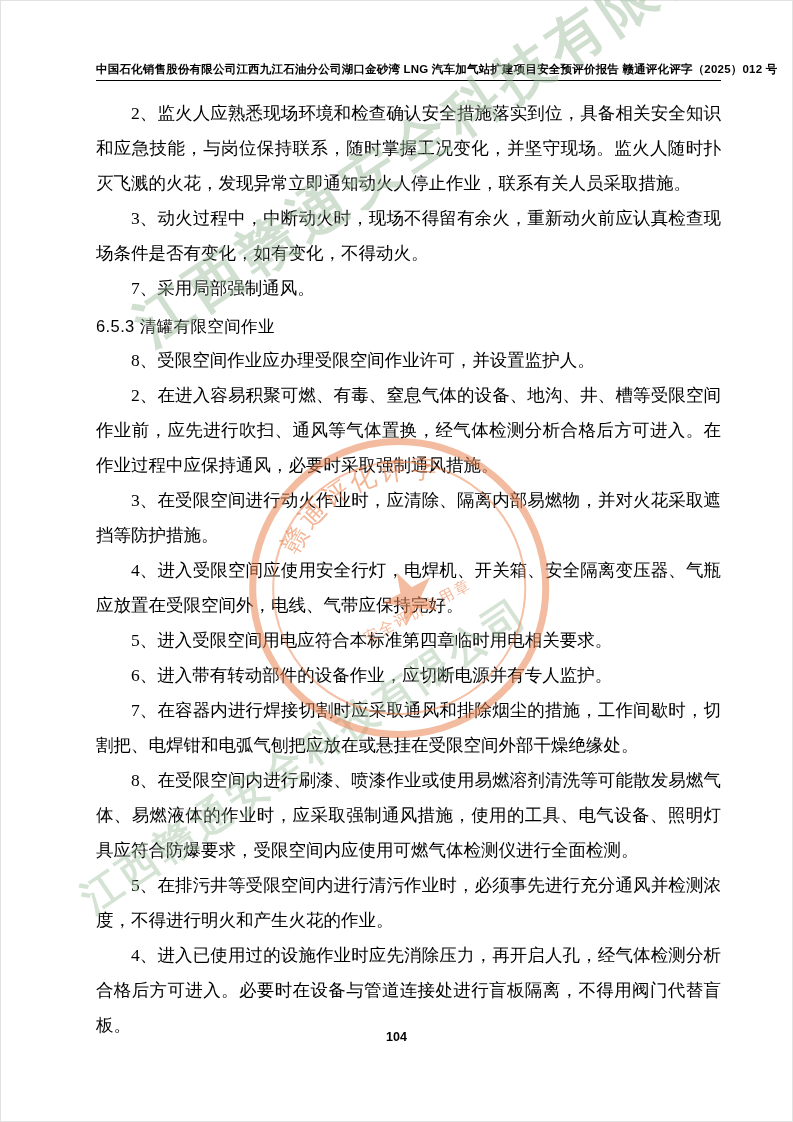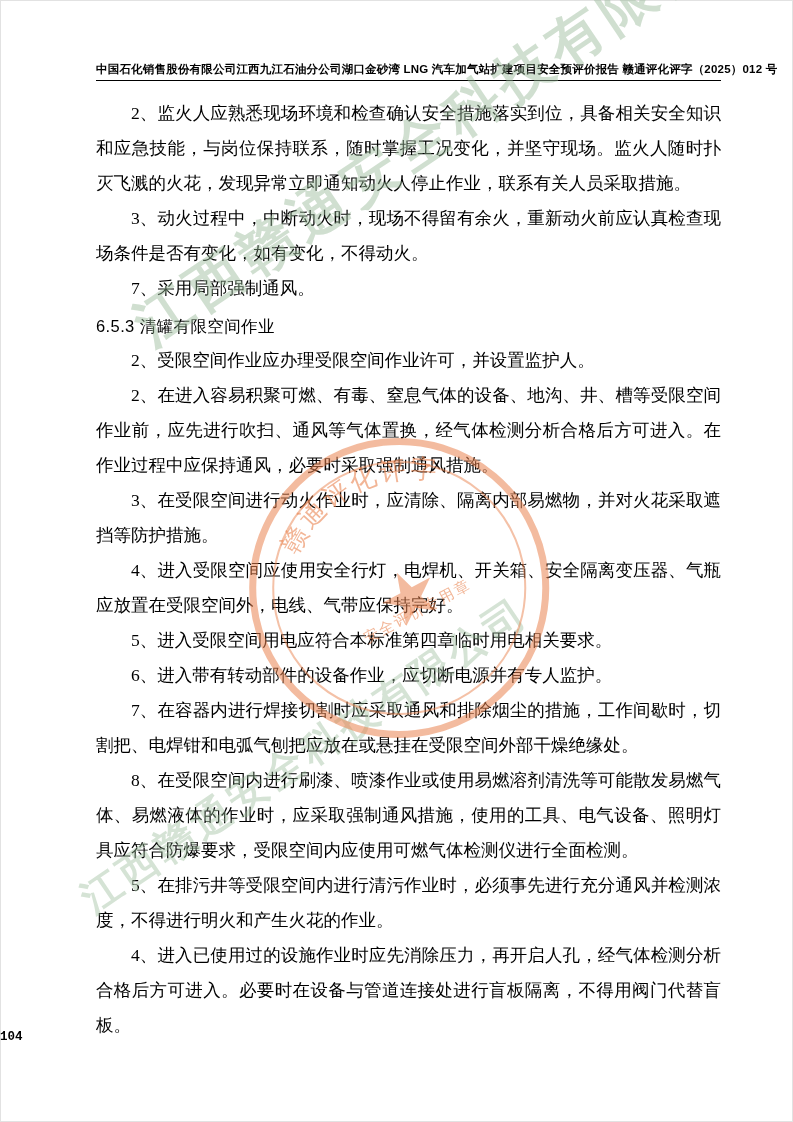--- a/index.html
+++ b/index.html
@@ -71,23 +71,23 @@
     font-weight: 400;
     letter-spacing: 0.4px;
   }
 
   
   .footer {
     position: absolute;
     left: 0;
     right: 0;
     bottom: 78px;
-    text-align: left;
+    text-align: center;
     font-size: 12.5px;
-    font-family: Liberation Mono, monospace;
+    font-family: Liberation Sans, sans-serif;
     font-weight: 700;
   }
 
   
   .watermark {
     position: absolute;
     left: 0; top: 0;
     width: 793px;
     height: 1122px;
     pointer-events: none;
@@ -211,21 +211,21 @@
     </div>
   </div>
 
   <div class="content">
     <p class="ind">2、监火人应熟悉现场环境和检查确认安全措施落实到位，具备相关安全知识和应急技能，与岗位保持联系，随时掌握工况变化，并坚守现场。监火人随时扑灭飞溅的火花，发现异常立即通知动火人停止作业，联系有关人员采取措施。</p>
     <p class="ind">3、动火过程中，中断动火时，现场不得留有余火，重新动火前应认真检查现场条件是否有变化，如有变化，不得动火。</p>
     <p class="ind">7、采用局部强制通风。</p>
 
     <h3 class="subhead">6.5.3 清罐有限空间作业</h3>
 
-    <p class="ind">2、受限空间作业应办理受限空间作业许可，并设置监护人。</p>
+    <p class="ind">8、受限空间作业应办理受限空间作业许可，并设置监护人。</p>
     <p class="ind">2、在进入容易积聚可燃、有毒、窒息气体的设备、地沟、井、槽等受限空间作业前，应先进行吹扫、通风等气体置换，经气体检测分析合格后方可进入。在作业过程中应保持通风，必要时采取强制通风措施。</p>
     <p class="ind">3、在受限空间进行动火作业时，应清除、隔离内部易燃物，并对火花采取遮挡等防护措施。</p>
     <p class="ind">4、进入受限空间应使用安全行灯，电焊机、开关箱、安全隔离变压器、气瓶应放置在受限空间外，电线、气带应保持完好。</p>
     <p class="ind">5、进入受限空间用电应符合本标准第四章临时用电相关要求。</p>
     <p class="ind">6、进入带有转动部件的设备作业，应切断电源并有专人监护。</p>
     <p class="ind">7、在容器内进行焊接切割时应采取通风和排除烟尘的措施，工作间歇时，切割把、电焊钳和电弧气刨把应放在或悬挂在受限空间外部干燥绝缘处。</p>
     <p class="ind">8、在受限空间内进行刷漆、喷漆作业或使用易燃溶剂清洗等可能散发易燃气体、易燃液体的作业时，应采取强制通风措施，使用的工具、电气设备、照明灯具应符合防爆要求，受限空间内应使用可燃气体检测仪进行全面检测。</p>
     <p class="ind">5、在排污井等受限空间内进行清污作业时，必须事先进行充分通风并检测浓度，不得进行明火和产生火花的作业。</p>
     <p class="ind">4、进入已使用过的设施作业时应先消除压力，再开启人孔，经气体检测分析合格后方可进入。必要时在设备与管道连接处进行盲板隔离，不得用阀门代替盲板。</p>
   </div>

